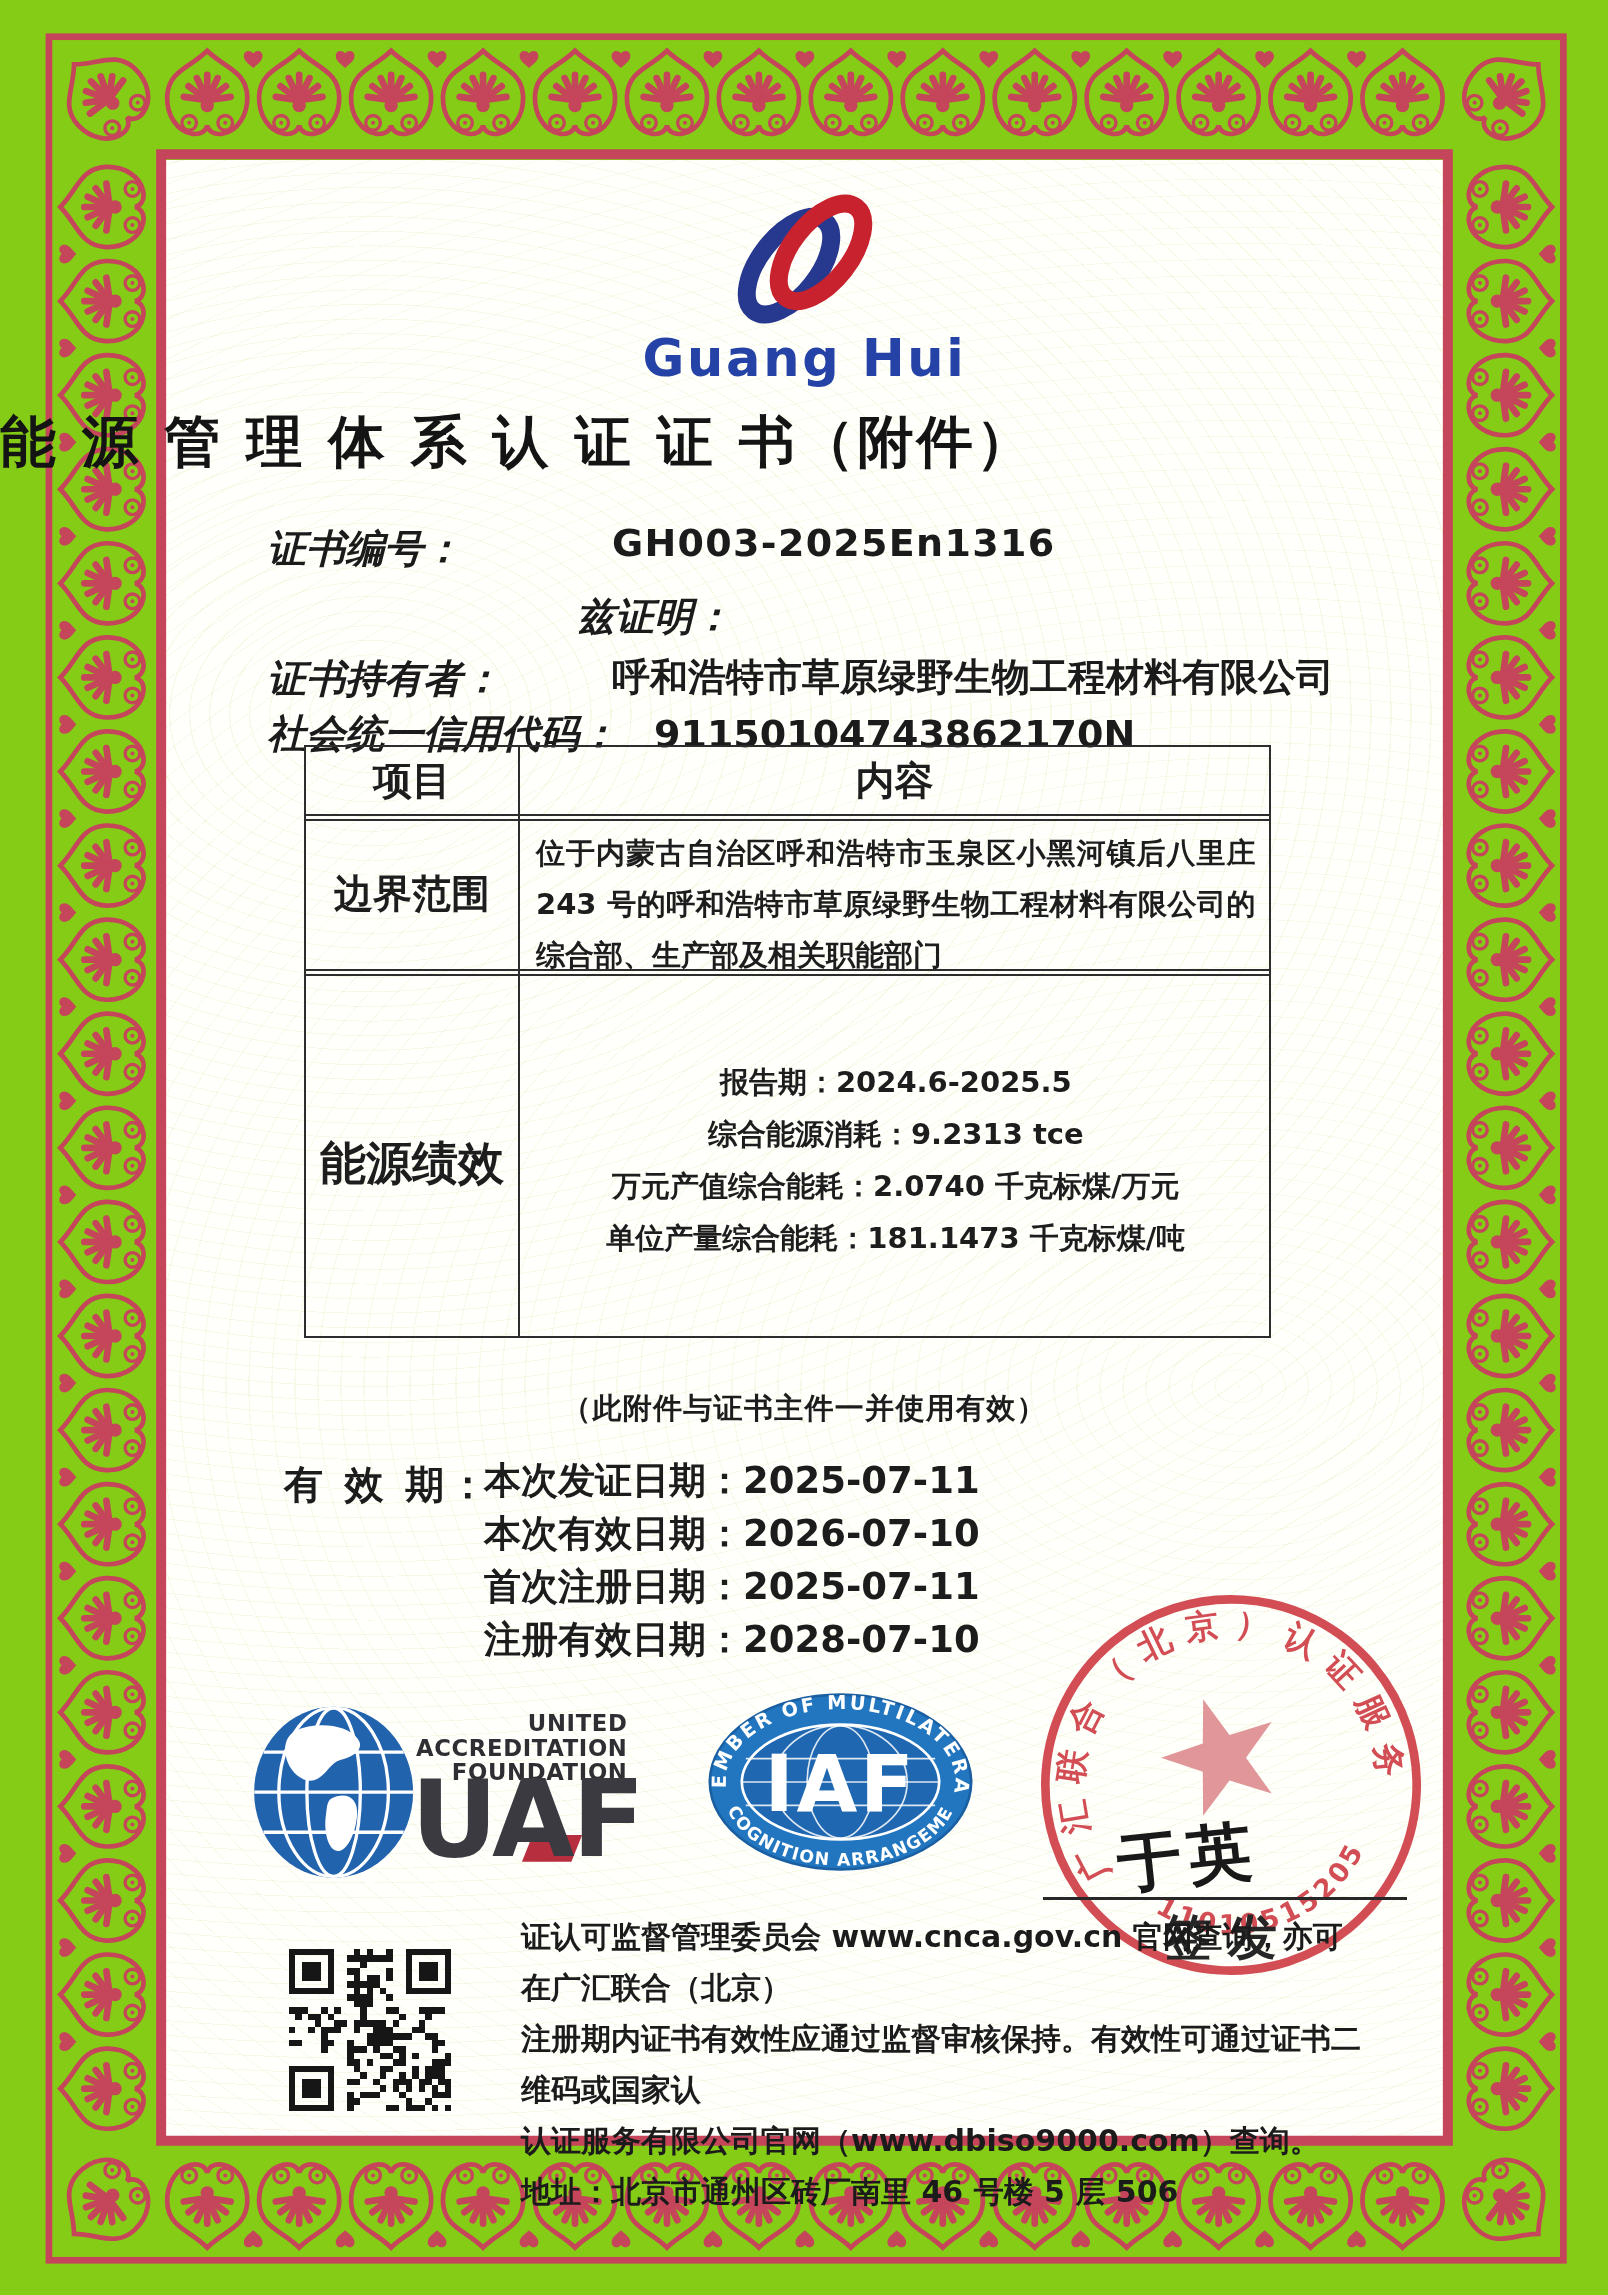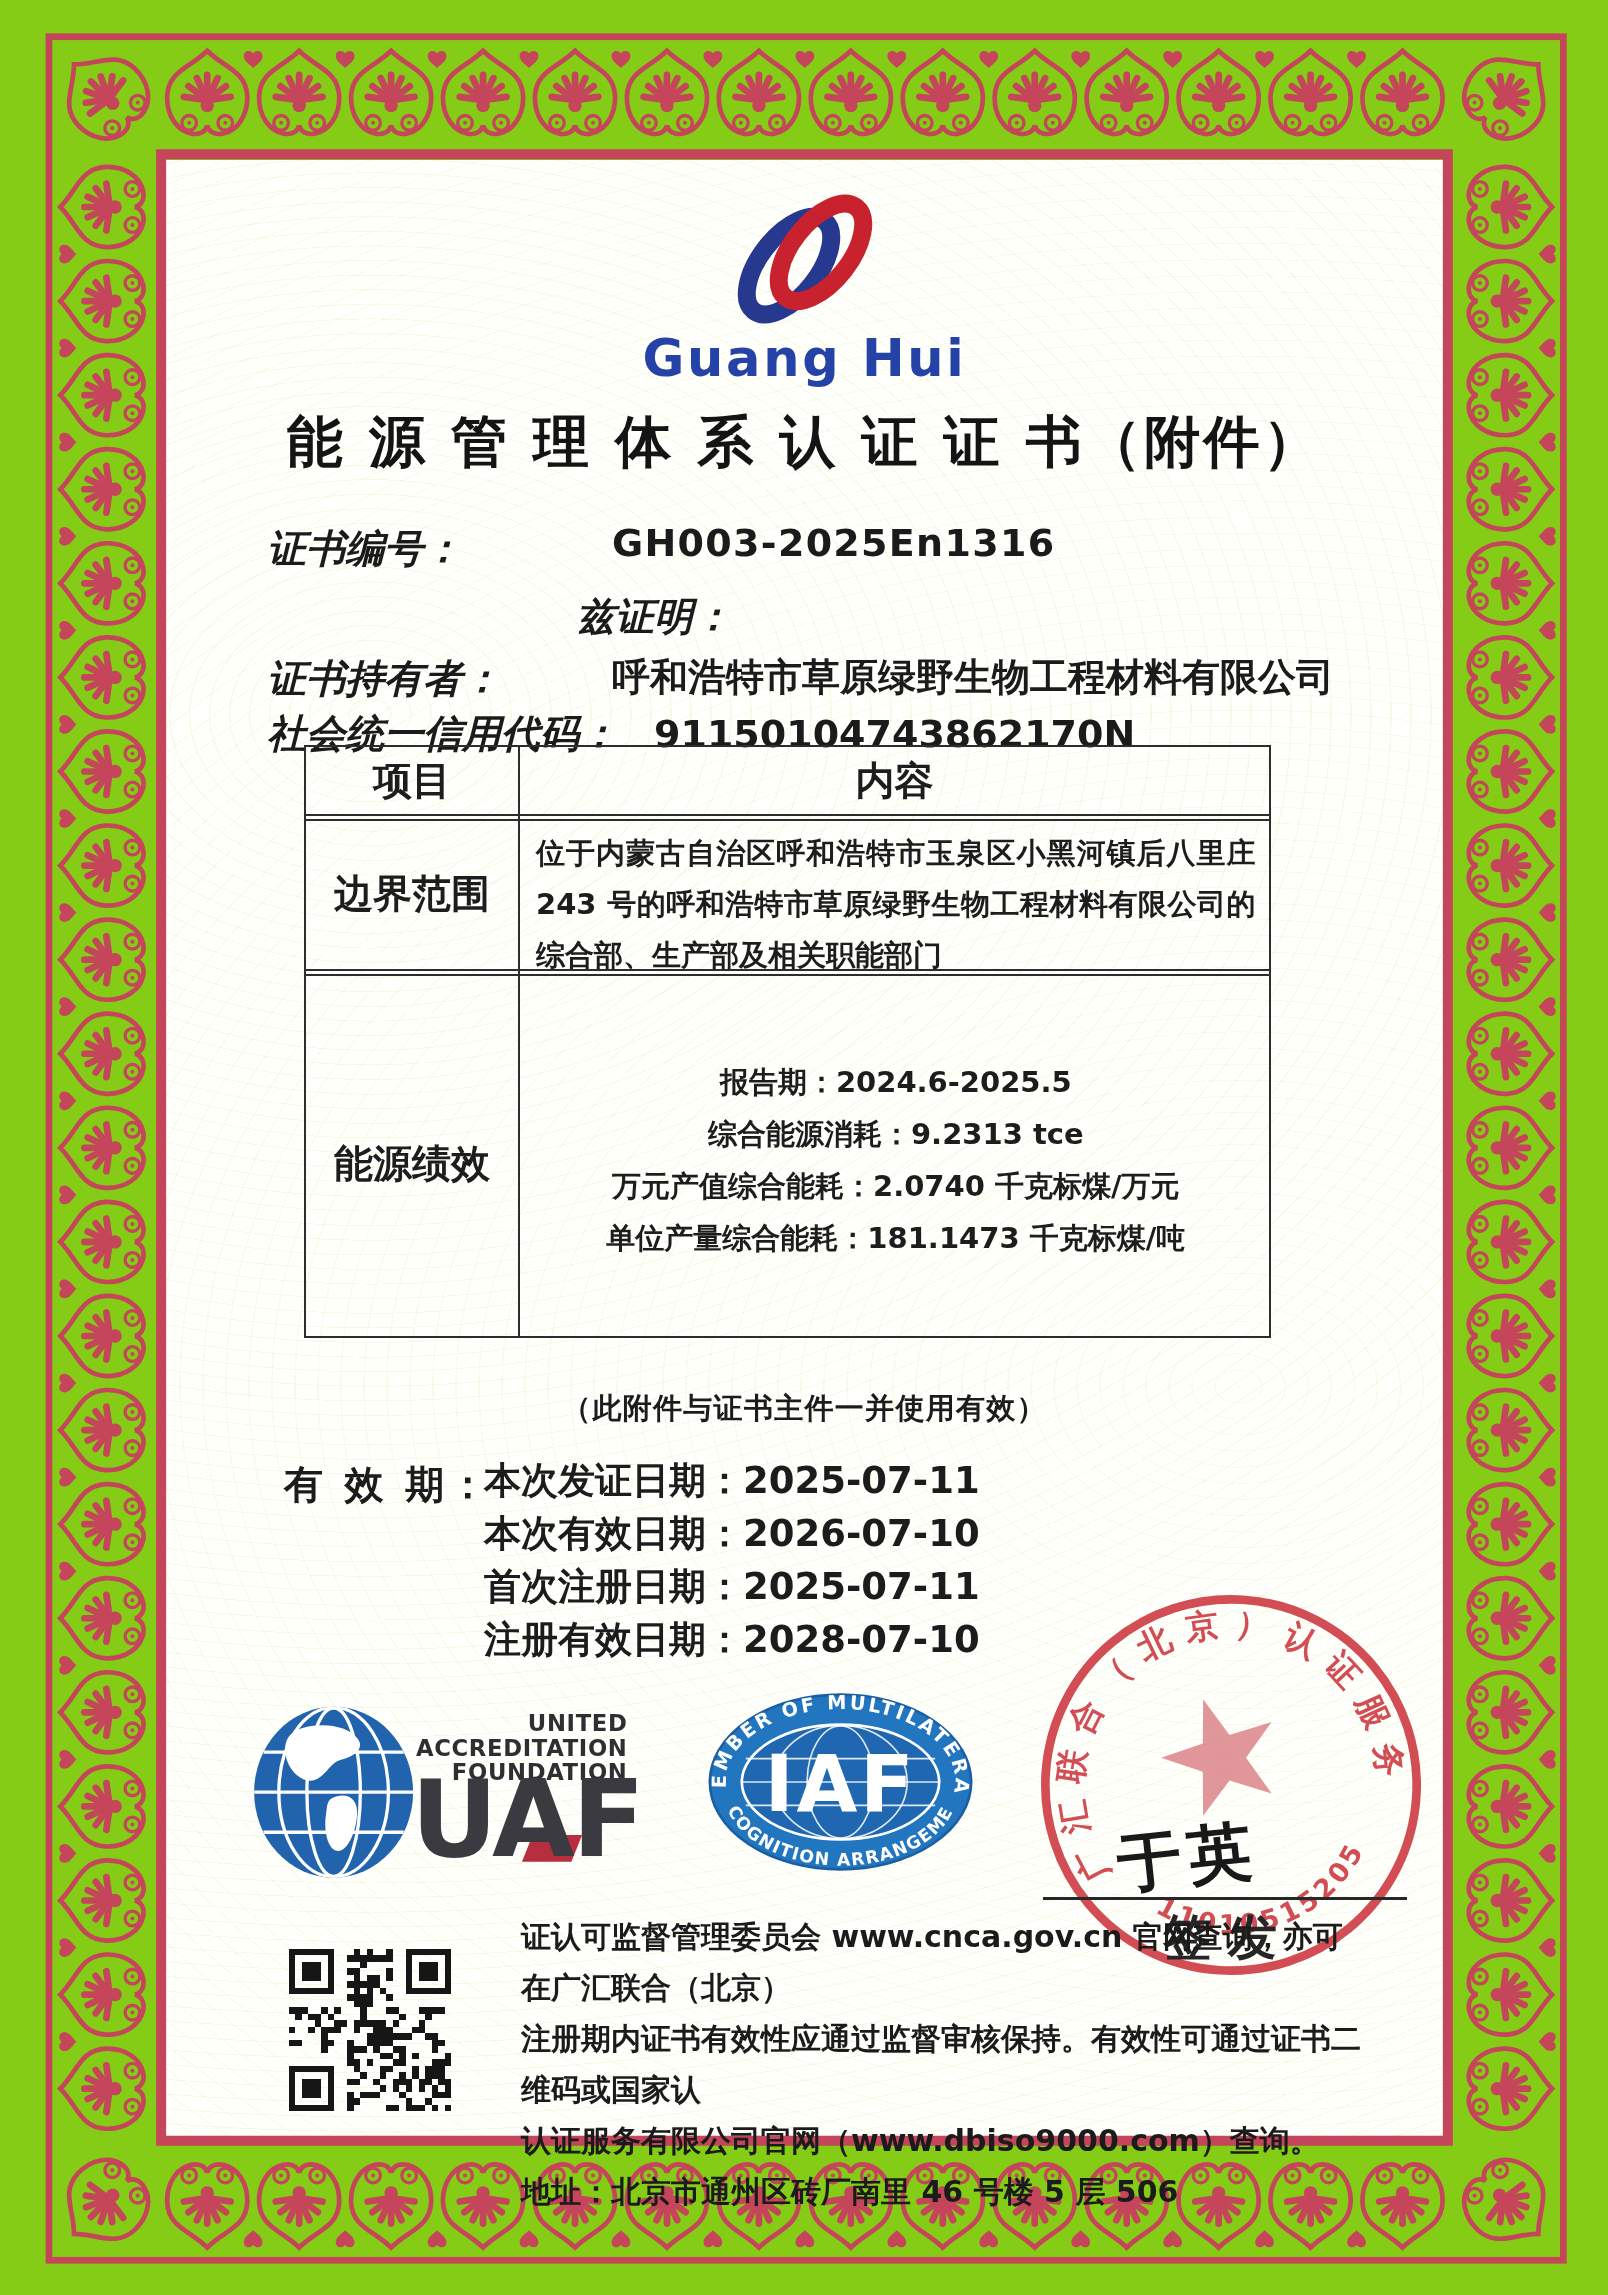--- a/index.html
+++ b/index.html
@@ -16,21 +16,21 @@
   .content-area{
     position:absolute;left:166px;top:160px;width:1277px;height:1978px;
     background:
       repeating-radial-gradient(868px 634px at 16% 28%, rgba(224,228,170,.25) 0 1.3px, rgba(0,0,0,0) 1.3px 20px),
       repeating-radial-gradient(1002px 701px at 84% 62%, rgba(224,228,170,.20) 0 1.3px, rgba(0,0,0,0) 1.3px 23px),
       #fffffb;
   }
   #border-svg{position:absolute;left:0;top:0;width:1609px;height:2295px;}
   
   .brand-name{left:0;top:329px;width:1609px;text-align:center;font-size:51px;font-weight:700;color:#2543a6;letter-spacing:2.7px;}
-  .page-title{left:0;top:405px;width:1609px;text-align:center;font-size:56px;font-weight:700;color:#141414;letter-spacing:3.3px;}
+  .page-title{left:0;top:405px;width:1609px;text-align:left;font-size:56px;font-weight:700;color:#141414;letter-spacing:3.3px;}
   
   .info-label{font-size:39px;font-weight:700;color:#1b1b1b;white-space:nowrap;font-style:italic;}
   .info-value{font-size:38px;font-weight:700;color:#1b1b1b;white-space:nowrap;margin-left:36px;}
   
   .cert-table{left:304px;top:745px;width:967px;height:593px;border:2.7px solid #2d2d2d;box-sizing:border-box;background:transparent;}
   .cell{position:absolute;display:flex;align-items:center;justify-content:center;font-weight:700;color:#1d1d1d;}
   .col-line{position:absolute;left:212px;top:0;bottom:0;width:2px;background:#2d2d2d;}
   .sep{position:absolute;left:0;right:0;height:6.7px;border-top:2px solid #2d2d2d;border-bottom:2px solid #2d2d2d;box-sizing:border-box;}
   .row-content{position:absolute;font-weight:700;color:#1d1d1d;text-align:center;}
   
@@ -240,21 +240,21 @@
   </div>
 
   <div class="abs cert-table">
     <div class="col-line"></div>
     <div class="cell" style="left:0;top:0;width:212px;height:67px;font-size:39px">项目</div>
     <div class="cell" style="left:214px;right:0;top:0;height:67px;font-size:39px">内容</div>
     <div class="sep" style="top:67px"></div>
     <div class="cell" style="left:0;top:73px;width:212px;height:147px;font-size:39px">边界范围</div>
     <div class="row-content" style="left:230px;right:13.4px;top:81px;font-size:29px;line-height:51px;text-align:justify">位于内蒙古自治区呼和浩特市玉泉区小黑河镇后八里庄 243 号的呼和浩特市草原绿野生物工程材料有限公司的综合部、生产部及相关职能部门</div>
     <div class="sep" style="top:222px"></div>
-    <div class="cell" style="left:0;top:245px;width:212px;bottom:0;font-size:39px">能源绩效</div>
+    <div class="cell" style="left:0;top:245px;width:212px;bottom:0;font-size:46px">能源绩效</div>
     <div class="row-content" style="left:230px;right:13.4px;top:309px;font-size:29px;line-height:52px">
       <div>报告期：2024.6-2025.5</div>
       <div>综合能源消耗：9.2313 tce</div>
       <div>万元产值综合能耗：2.0740 千克标煤/万元</div>
       <div>单位产量综合能耗：181.1473  千克标煤/吨</div>
     </div>
   </div>
 
   <div class="abs note-line">（此附件与证书主件一并使用有效）</div>
 

